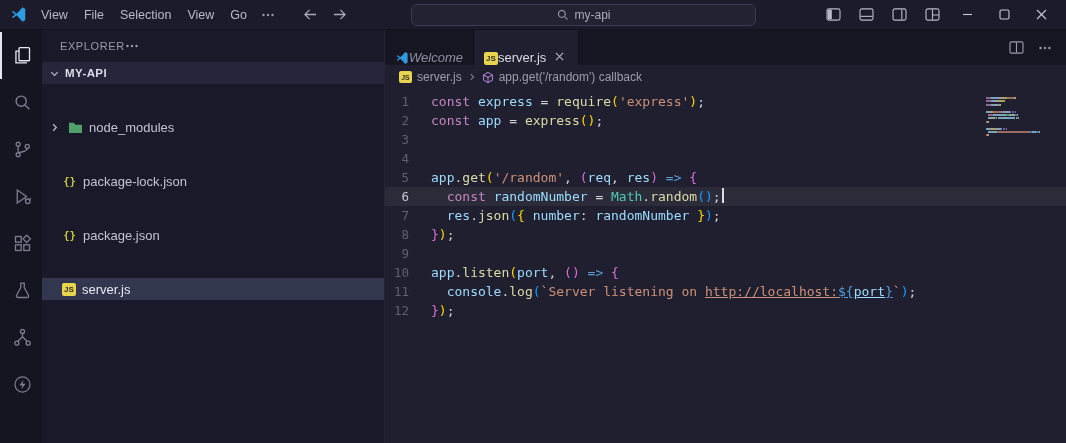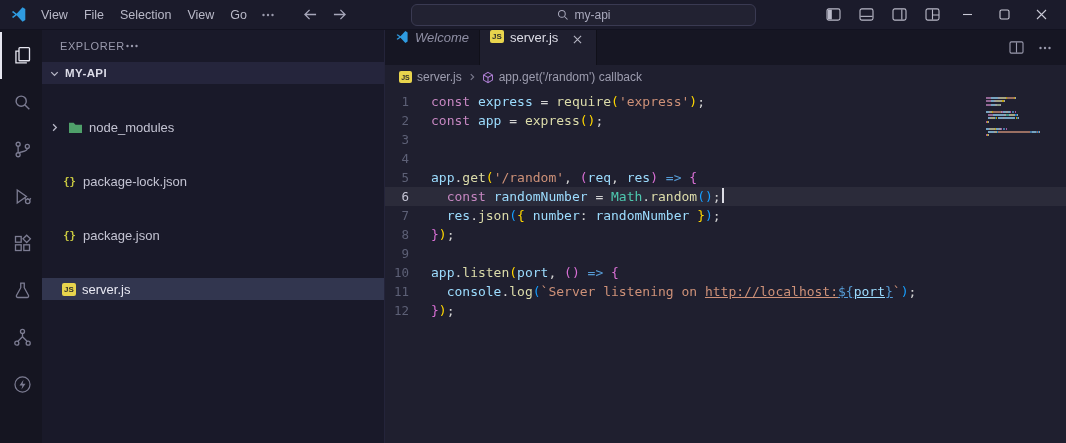--- a/index.html
+++ b/index.html
@@ -42,21 +42,21 @@
   .file-row.has-twistie { padding-left:4px; }
   .file-row.selected { background:#32364f; color:#e8e8f2; }
   .twistie { width:16px; display:flex; justify-content:center; color:#b9b9c8; }
   .json-glyph { font-family:"DejaVu Sans Mono",monospace; font-size:10.5px; font-weight:bold; width:15px; text-align:center; }
   .js-badge { width:14px; height:13px; border-radius:2px; font-size:8px; font-weight:bold;
               display:flex; align-items:center; justify-content:center; font-family:"Liberation Sans",sans-serif; }
 
   
   .editor-area { flex:1; min-width:0; display:flex; flex-direction:column; background:#1f1f2f; position:relative; }
   .tabbar { height:35px; flex:0 0 35px; background:#161623; display:flex; align-items:stretch; }
-  .tab { display:flex; align-items:flex-start; gap:6px; padding:0 10px; font-size:13px; color:#8f8fa4;
+  .tab { display:flex; align-items:flex-end; padding:0 10px; font-size:13px; color:#8f8fa4;
          background:#161623; border-right:1px solid #101019; cursor:default; }
   .tab.preview .tab-label { font-style:italic; }
   .tab.active { background:#1f1f2f; color:#dcdce6; }
   .tab-close { display:flex; align-items:center; justify-content:center; width:18px; height:18px; border-radius:4px; margin-left:4px; }
   .tab-actions { margin-left:auto; display:flex; align-items:center; gap:14px; padding-right:14px; color:#9b9bae; }
 
   .breadcrumb { height:24px; flex:0 0 24px; display:flex; align-items:center; gap:5px; padding-left:14px;
                 font-size:12px; color:#9d9daf; }
   .bc-sep { display:flex; align-items:center; color:#7c7c90; }
 

